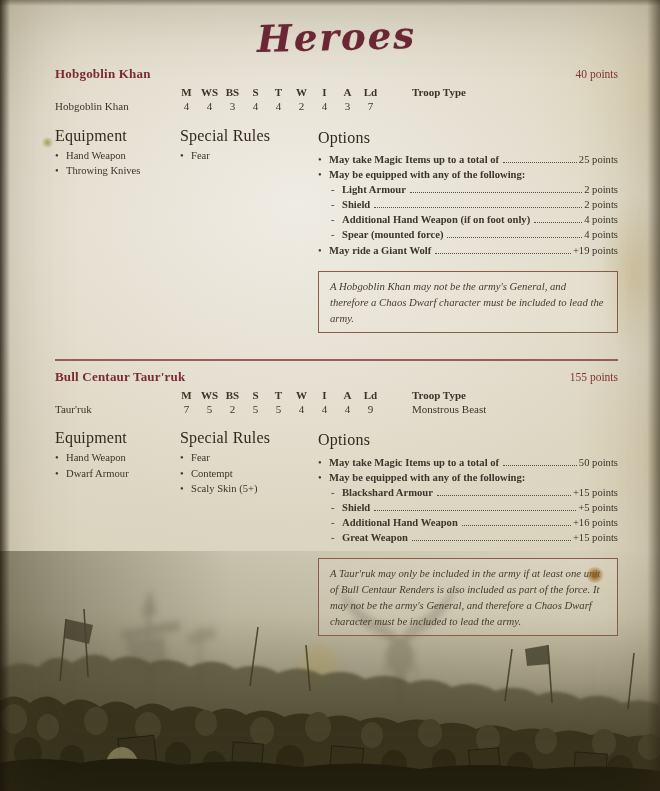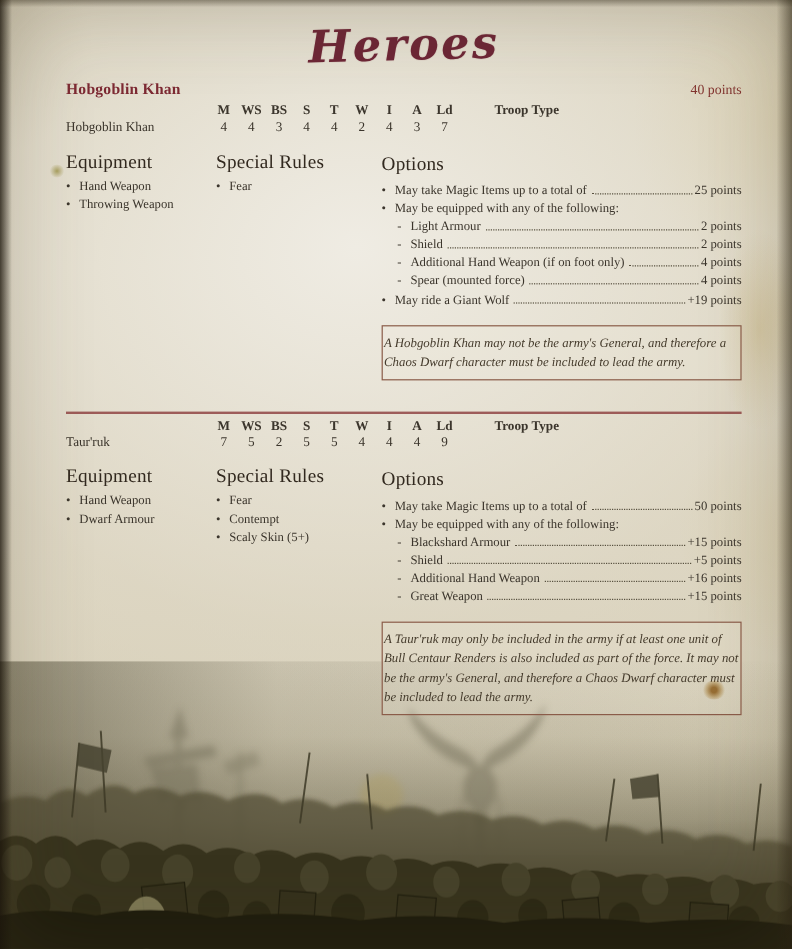--- a/index.html
+++ b/index.html
@@ -53,27 +53,27 @@
   .stat-grid .troop{text-align:left;}
   .stat-grid .troop.h{font-weight:bold;}
 
   .cols{display:grid;grid-template-columns:125px 138px 1fr;margin-top:13px;font-size:10.6px;}
   .col-h{font-weight:normal;font-size:16px;color:#32291f;margin-bottom:3px;letter-spacing:.2px;}
   .b-list .row{display:flex;line-height:1.45;}
   .marker{width:11px;flex:none;}
   .opt-list{line-height:1.42;}
   .opt-row{display:flex;align-items:baseline;}
   .opt-row.indent{padding-left:13px;}
-  .opt-text{white-space:nowrap;}
+  .opt-text{white-space:nowrap;font-weight:bold;}
   .dots{flex:1;border-bottom:1.5px dotted #57503f;margin:0 2px 3px 4px;min-width:8px;}
   .opt-points{white-space:nowrap;}
 
   .note-box{
     margin-left:263px;margin-top:13px;border:1px solid #8a5c49;
-    padding:6px 1px;font-style:italic;font-size:10.7px;line-height:1.5;
+    padding:6px 11px;font-style:italic;font-size:10.7px;line-height:1.5;
     color:#453b2c;background:rgba(242,236,219,.20);
   }
   .divider{height:2px;background:#8b3b3b;margin-top:26px;opacity:.8;}
   .sec2 .sec-head{margin-top:8px;}
 </style>
 </head>
 <body>
 
 <div class="page">
   <div class="bg"></div>
@@ -217,21 +217,21 @@
 
       <div class="cols">
         <div class="b-list">
           <div class="col-h">Equipment</div>
           <div class="row">
               <span class="marker">•</span>
               <span>Hand Weapon</span>
             </div>
           <div class="row">
               <span class="marker">•</span>
-              <span>Throwing Weapon</span>
+              <span>Throwing Knives</span>
             </div>
         </div>
         <div class="b-list">
           <div class="col-h">Special Rules</div>
           <div class="row">
               <span class="marker">•</span>
               <span>Fear</span>
             </div>
         </div>
         <div class="opt-list">
@@ -279,20 +279,24 @@
           </div>
         </div>
       </div>
 
       <div class="note-box">A Hobgoblin Khan may not be the army's General, and therefore a Chaos Dwarf character must be included to lead the army.</div>
     </div>
 
     <div class="divider"></div>
 
     <div class="sec2">
+      <div class="sec-head">
+        <span class="unit-title">Bull Centaur Taur'ruk</span>
+        <span class="points">155 points</span>
+      </div>
       <div class="stat-grid">
         <span class="name"></span>
         <span class="h">M</span>
         <span class="h">WS</span>
         <span class="h">BS</span>
         <span class="h">S</span>
         <span class="h">T</span>
         <span class="h">W</span>
         <span class="h">I</span>
         <span class="h">A</span>
@@ -303,20 +307,21 @@
         <span class="v">7</span>
         <span class="v">5</span>
         <span class="v">2</span>
         <span class="v">5</span>
         <span class="v">5</span>
         <span class="v">4</span>
         <span class="v">4</span>
         <span class="v">4</span>
         <span class="v">9</span>
         <span></span>
+        <span class="troop">Monstrous Beast</span>
       </div>
 
       <div class="cols">
         <div class="b-list">
           <div class="col-h">Equipment</div>
           <div class="row">
               <span class="marker">•</span>
               <span>Hand Weapon</span>
             </div>
           <div class="row">

